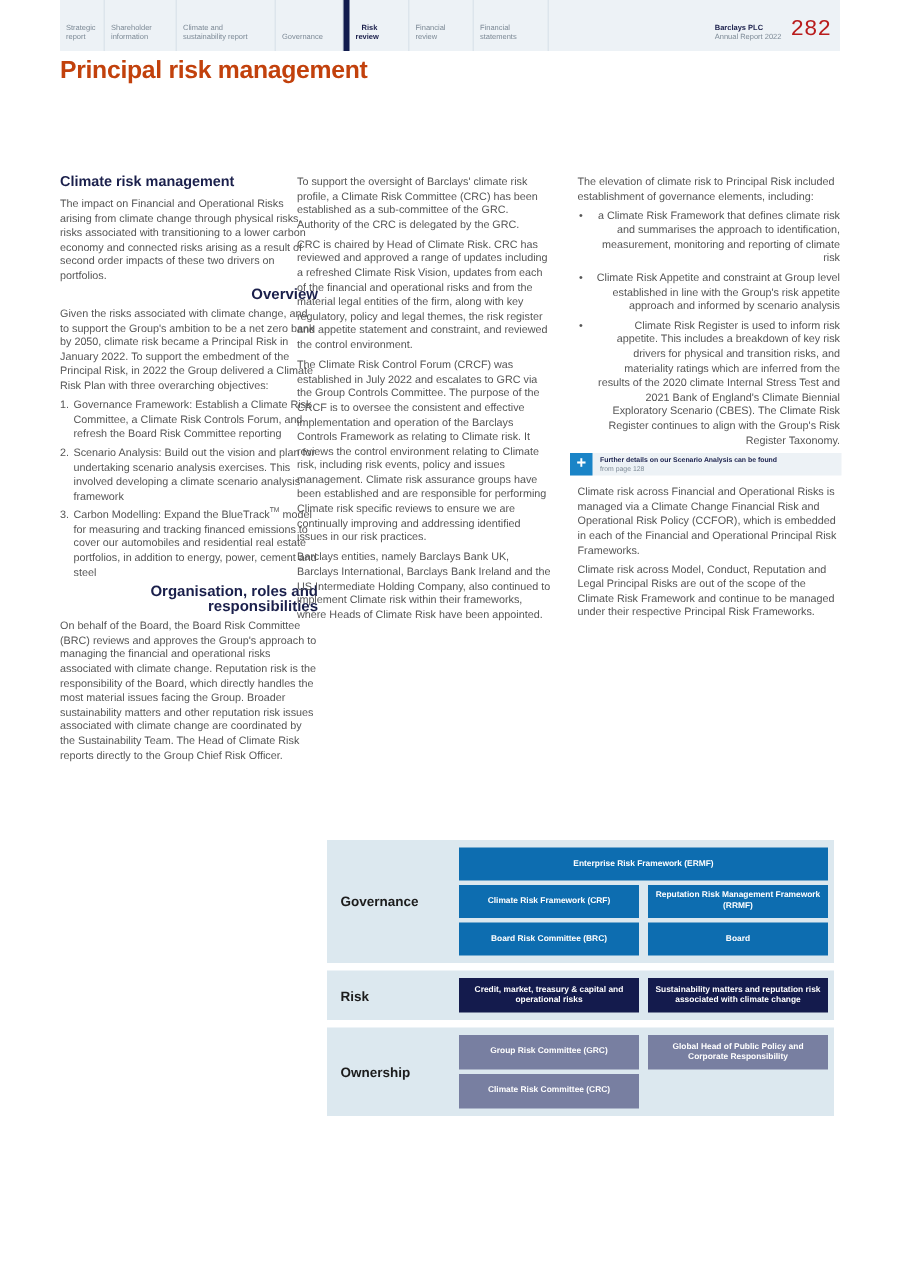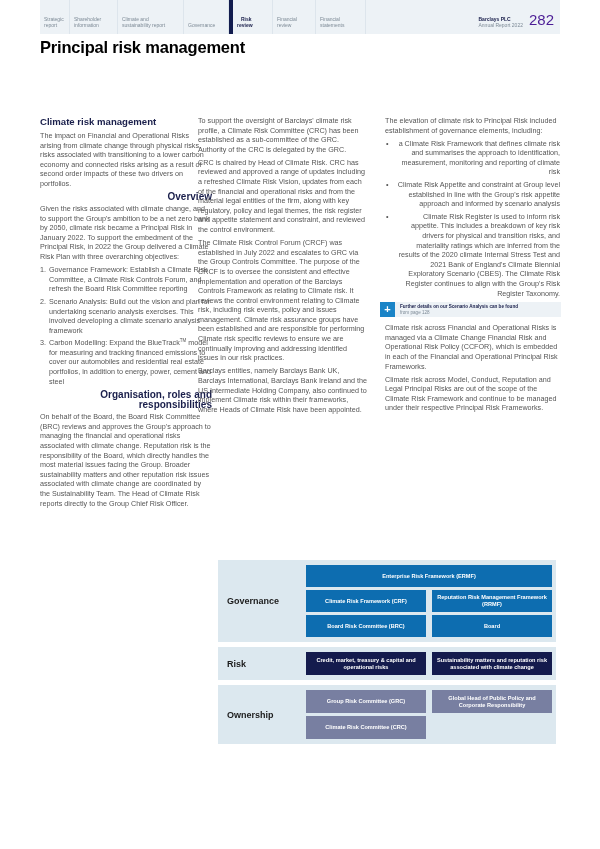--- a/index.html
+++ b/index.html
@@ -8,23 +8,23 @@
 
   
   .topnav { position: absolute; left: 40px; top: 0; width: 520px; height: 34px; background: #edf2f6; display: flex; }
   .nav-tab { position: relative; height: 34px; padding: 16px 0 0 4px; font-size: 5px; line-height: 6px; color: #7d8a96; border-right: 1px solid #dde5ec; }
   .nav-tab.active { color: #1a1f4b; font-weight: bold; }
   .nav-tab.active::before { content: ""; position: absolute; left: 0; top: 0; width: 4px; height: 34px; background: #121c4e; }
   .nav-tab.active span { padding-left: 4px; }
   .nav-brand { margin-left: auto; display: flex; align-items: flex-end; padding: 0 6px 6px 0; }
   .brand-text { font-size: 5px; line-height: 6px; color: #7d8a96; margin-right: 6px; }
   .brand-text b { color: #1a1f4b; display: block; }
-  .page-num { font-size: 15px; line-height: 16px; color: #4c1d95; }
+  .page-num { font-size: 15px; line-height: 16px; color: #b91c1c; font-family: Liberation Mono, monospace; }
 
-  .page-title { position: absolute; left: 40px; top: 38px; font-size: 16.5px; font-weight: bold; color: #000000; letter-spacing: -0.2px; }
+  .page-title { position: absolute; left: 40px; top: 38px; font-size: 16.5px; font-weight: bold; color: #c2410c; letter-spacing: -0.2px; }
 
   
   .col { position: absolute; top: 116px; font-size: 7.2px; line-height: 9.6px; color: #555; }
   .col p { margin-bottom: 3.5px; }
   .col1 { left: 40px; width: 172px; }
   .col2 { left: 198px; width: 170px; }
   .col3 { left: 385px; width: 175px; }
   h2.section { font-size: 9.6px; line-height: 12px; color: #1a1f4b; font-weight: bold; margin-bottom: 3px; }
   h3.sub { font-size: 10px; line-height: 10px; color: #1a1f4b; font-weight: bold; margin: 2px 0 2px; text-align: right; }
   ol.objectives { list-style: none; margin-bottom: 4px; }

